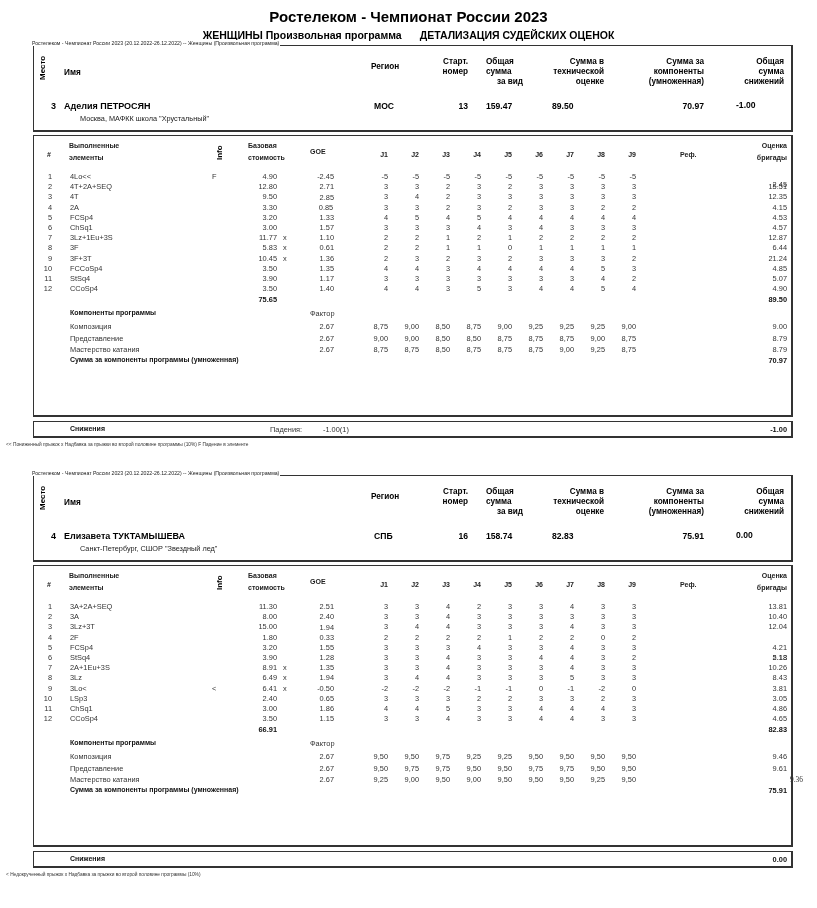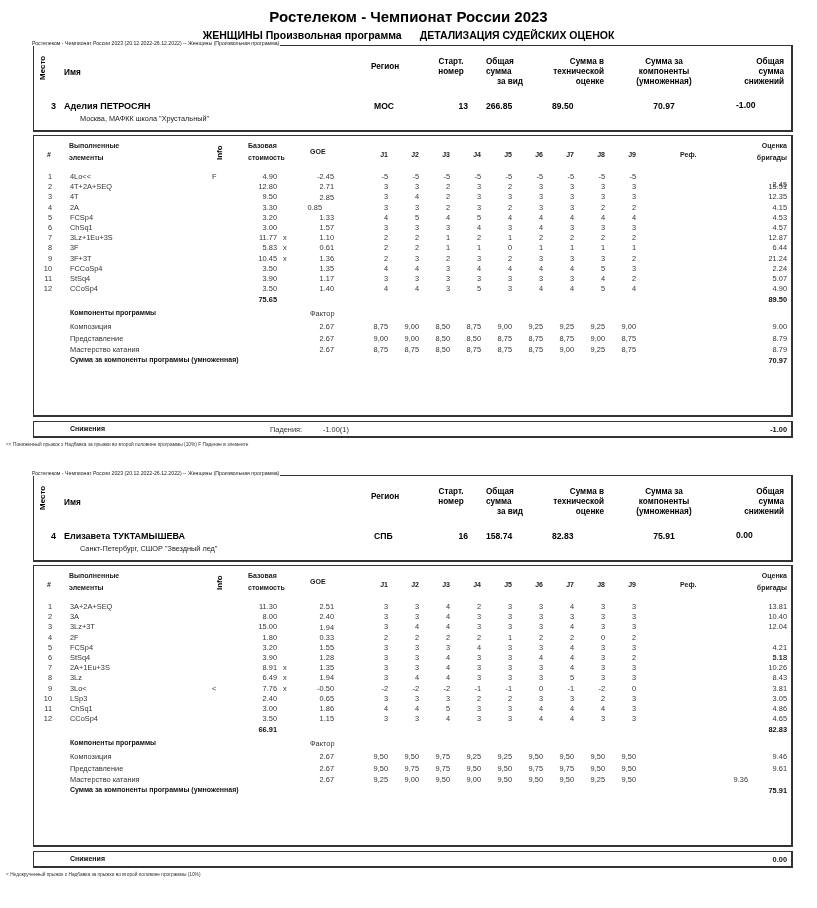--- a/index.html
+++ b/index.html
@@ -17,21 +17,21 @@
   .caption { position: absolute; left: 0; top: 0; font-size: 5.2px; color: #222; white-space: nowrap; z-index: 2; background: #fff; padding-right: 1px; }
 
   .box { position: absolute; left: 0; width: 760px; border: 1.5px solid #333; border-right-width: 2px; border-bottom-width: 2px; }
   .head-box { top: 0; height: 87px; }
   .el-box { top: 90px; height: 282px; }
   .ded-box { top: 376px; height: 17px; }
 
   .abs { position: absolute; white-space: nowrap; }
   .hdr { font-size: 8.2px; font-weight: bold; line-height: 10.5px; }
   .r { text-align: right; }
-  .c { text-align: center; }
+  .c { text-align: right; }
 
   .mesto { position: absolute; left: 4px; top: 14px; font-size: 8px; font-weight: bold; transform: rotate(-90deg); transform-origin: left top; top: 33px; }
   .info-hdr { position: absolute; font-size: 8px; font-weight: bold; transform: rotate(-90deg); transform-origin: left top; }
 
   .name { font-size: 9px; font-weight: bold; }
   .club { font-size: 7.3px; color: #222; }
   .val-b { font-size: 8.6px; font-weight: bold; }
 
   .cell { position: absolute; font-size: 7.4px; color: #333; white-space: nowrap; }
   .cell.b { font-weight: bold; color: #111; }
@@ -63,21 +63,21 @@
       <div class="abs hdr c" style="left: 590px; top: 21px; width: 80px;">компоненты</div>
       <div class="abs hdr c" style="left: 590px; top: 31px; width: 80px;">(умноженная)</div>
       <div class="abs hdr r" style="left: 690px; top: 11px; width: 60px;">Общая</div>
       <div class="abs hdr r" style="left: 690px; top: 21px; width: 60px;">сумма</div>
       <div class="abs hdr r" style="left: 690px; top: 31px; width: 60px;">снижений</div>
       <div class="abs name r" style="left: 10px; top: 55px; width: 12px;">3</div>
       <div class="abs name" style="left: 30px; top: 55px;">Аделия ПЕТРОСЯН</div>
       <div class="abs club" style="left: 46px; top: 68px;">Москва, МАФКК школа "Хрустальный"</div>
       <div class="abs val-b" style="left: 340px; top: 55px;">МОС</div>
       <div class="abs val-b r" style="left: 400px; top: 55px; width: 34px;">13</div>
-      <div class="abs val-b" style="left: 452px; top: 55px;">266.85</div>
+      <div class="abs val-b" style="left: 452px; top: 55px;">159.47</div>
       <div class="abs val-b" style="left: 518px; top: 55px;">89.50</div>
       <div class="abs val-b c" style="left: 590px; top: 55px; width: 80px;">70.97</div>
       <div class="abs val-b" style="left: 702px; top: 54px;">-1.00</div>
     </div>
     <div class="box el-box">
       <div class="th" style="left: 13px; top: 14px;">#</div>
       <div class="th" style="left: 35px; top: 5px;">Выполненные</div>
       <div class="th" style="left: 35px; top: 17px;">элементы</div>
       <div class="info-hdr" style="left: 181px; top: 24px;">Info</div>
       <div class="th" style="left: 214px; top: 5px;">Базовая</div>
@@ -148,21 +148,21 @@
         <div class="cell r" style="left: 551px; top: 56.4px; width: 20px;">3</div>
         <div class="cell r" style="left: 582px; top: 56.4px; width: 20px;">3</div>
         <div class="cell r" style="left: 703px; top: 56.4px; width: 50px;">12.35</div>
       </div>
       <div>
         <div class="cell r" style="left: 4px; top: 66.6px; width: 14px;">4</div>
         <div class="cell" style="left: 36px; top: 66.6px;">2A</div>
         <div class="cell" style="left: 178px; top: 66.6px;"></div>
         <div class="cell r" style="left: 203px; top: 66.6px; width: 40px;">3.30</div>
         <div class="cell" style="left: 249px; top: 66.6px;"></div>
-        <div class="cell r" style="left: 248px; top: 66.6px; width: 40px;">0.85</div>
+        <div class="cell r" style="left: 272px; top: 66.6px; width: 40px; text-align: center;">0.85</div>
         <div class="cell r" style="left: 334px; top: 66.6px; width: 20px;">3</div>
         <div class="cell r" style="left: 365px; top: 66.6px; width: 20px;">3</div>
         <div class="cell r" style="left: 396px; top: 66.6px; width: 20px;">2</div>
         <div class="cell r" style="left: 427px; top: 66.6px; width: 20px;">3</div>
         <div class="cell r" style="left: 458px; top: 66.6px; width: 20px;">2</div>
         <div class="cell r" style="left: 489px; top: 66.6px; width: 20px;">3</div>
         <div class="cell r" style="left: 520px; top: 66.6px; width: 20px;">3</div>
         <div class="cell r" style="left: 551px; top: 66.6px; width: 20px;">2</div>
         <div class="cell r" style="left: 582px; top: 66.6px; width: 20px;">2</div>
         <div class="cell r" style="left: 703px; top: 66.6px; width: 50px;">4.15</div>
@@ -266,21 +266,21 @@
         <div class="cell r" style="left: 260px; top: 127.8px; width: 40px;">1.35</div>
         <div class="cell r" style="left: 334px; top: 127.8px; width: 20px;">4</div>
         <div class="cell r" style="left: 365px; top: 127.8px; width: 20px;">4</div>
         <div class="cell r" style="left: 396px; top: 127.8px; width: 20px;">3</div>
         <div class="cell r" style="left: 427px; top: 127.8px; width: 20px;">4</div>
         <div class="cell r" style="left: 458px; top: 127.8px; width: 20px;">4</div>
         <div class="cell r" style="left: 489px; top: 127.8px; width: 20px;">4</div>
         <div class="cell r" style="left: 520px; top: 127.8px; width: 20px;">4</div>
         <div class="cell r" style="left: 551px; top: 127.8px; width: 20px;">5</div>
         <div class="cell r" style="left: 582px; top: 127.8px; width: 20px;">3</div>
-        <div class="cell r" style="left: 703px; top: 127.8px; width: 50px;">2.24</div>
+        <div class="cell r" style="left: 703px; top: 127.8px; width: 50px;">4.85</div>
       </div>
       <div>
         <div class="cell r" style="left: 4px; top: 138px; width: 14px;">11</div>
         <div class="cell" style="left: 36px; top: 138px;">StSq4</div>
         <div class="cell" style="left: 178px; top: 138px;"></div>
         <div class="cell r" style="left: 203px; top: 138px; width: 40px;">3.90</div>
         <div class="cell" style="left: 249px; top: 138px;"></div>
         <div class="cell r" style="left: 260px; top: 138px; width: 40px;">1.17</div>
         <div class="cell r" style="left: 334px; top: 138px; width: 20px;">3</div>
         <div class="cell r" style="left: 365px; top: 138px; width: 20px;">3</div>
@@ -559,21 +559,21 @@
         <div class="cell r" style="left: 489px; top: 107.4px; width: 20px;">3</div>
         <div class="cell r" style="left: 520px; top: 107.4px; width: 20px;">5</div>
         <div class="cell r" style="left: 551px; top: 107.4px; width: 20px;">3</div>
         <div class="cell r" style="left: 582px; top: 107.4px; width: 20px;">3</div>
         <div class="cell r" style="left: 703px; top: 107.4px; width: 50px;">8.43</div>
       </div>
       <div>
         <div class="cell r" style="left: 4px; top: 117.6px; width: 14px;">9</div>
         <div class="cell" style="left: 36px; top: 117.6px;">3Lo&lt;</div>
         <div class="cell" style="left: 178px; top: 117.6px;">&lt;</div>
-        <div class="cell r" style="left: 203px; top: 117.6px; width: 40px;">7.76</div>
+        <div class="cell r" style="left: 203px; top: 117.6px; width: 40px;">6.41</div>
         <div class="cell" style="left: 249px; top: 117.6px;">x</div>
         <div class="cell r" style="left: 260px; top: 117.6px; width: 40px;">-0.50</div>
         <div class="cell r" style="left: 334px; top: 117.6px; width: 20px;">-2</div>
         <div class="cell r" style="left: 365px; top: 117.6px; width: 20px;">-2</div>
         <div class="cell r" style="left: 396px; top: 117.6px; width: 20px;">-2</div>
         <div class="cell r" style="left: 427px; top: 117.6px; width: 20px;">-1</div>
         <div class="cell r" style="left: 458px; top: 117.6px; width: 20px;">-1</div>
         <div class="cell r" style="left: 489px; top: 117.6px; width: 20px;">0</div>
         <div class="cell r" style="left: 520px; top: 117.6px; width: 20px;">-1</div>
         <div class="cell r" style="left: 551px; top: 117.6px; width: 20px;">-2</div>
@@ -671,21 +671,21 @@
         <div class="cell r" style="left: 260px; top: 209.4px; width: 40px;">2.67</div>
         <div class="cell r" style="left: 326px; top: 209.4px; width: 28px;">9,25</div>
         <div class="cell r" style="left: 357px; top: 209.4px; width: 28px;">9,00</div>
         <div class="cell r" style="left: 388px; top: 209.4px; width: 28px;">9,50</div>
         <div class="cell r" style="left: 419px; top: 209.4px; width: 28px;">9,00</div>
         <div class="cell r" style="left: 450px; top: 209.4px; width: 28px;">9,50</div>
         <div class="cell r" style="left: 481px; top: 209.4px; width: 28px;">9,50</div>
         <div class="cell r" style="left: 512px; top: 209.4px; width: 28px;">9,50</div>
         <div class="cell r" style="left: 543px; top: 209.4px; width: 28px;">9,25</div>
         <div class="cell r" style="left: 574px; top: 209.4px; width: 28px;">9,50</div>
-        <div class="cell r" style="left: 664px; top: 209.4px; width: 50px;">9.36</div>
+        <div class="cell r" style="left: 719px; top: 209.4px; width: 50px; font-family: Liberation Serif, serif;">9.36</div>
       </div>
       <div class="cell b" style="left: 36px; top: 219.9px; font-size: 7px;">Сумма за компоненты программы (умноженная)</div>
       <div class="cell b r" style="left: 703px; top: 219.9px; width: 50px;">75.91</div>
     </div>
     <div class="box ded-box">
       <div class="cell b" style="left: 36px; top: 3px; font-size: 7px;">Снижения</div>
       <div class="cell" style="left: 236px; top: 3px;"></div>
       <div class="cell" style="left: 289px; top: 3px;"></div>
       <div class="cell b r" style="left: 703px; top: 3px; width: 50px;">0.00</div>
     </div>

